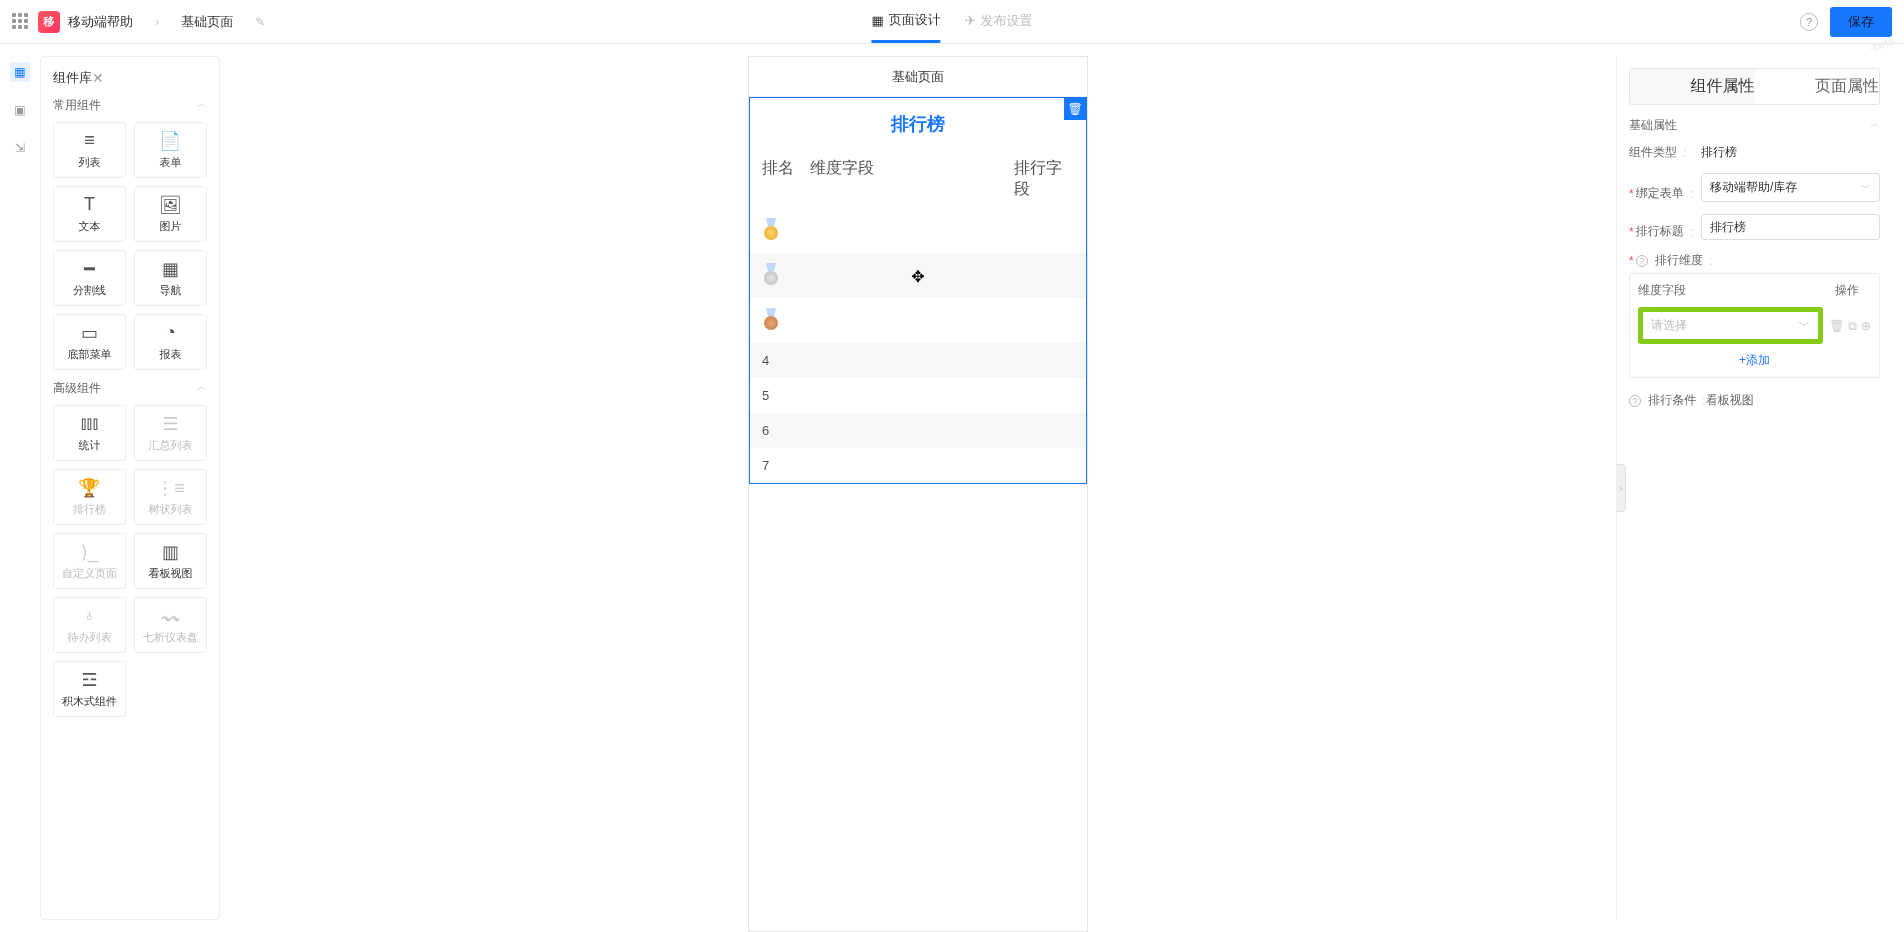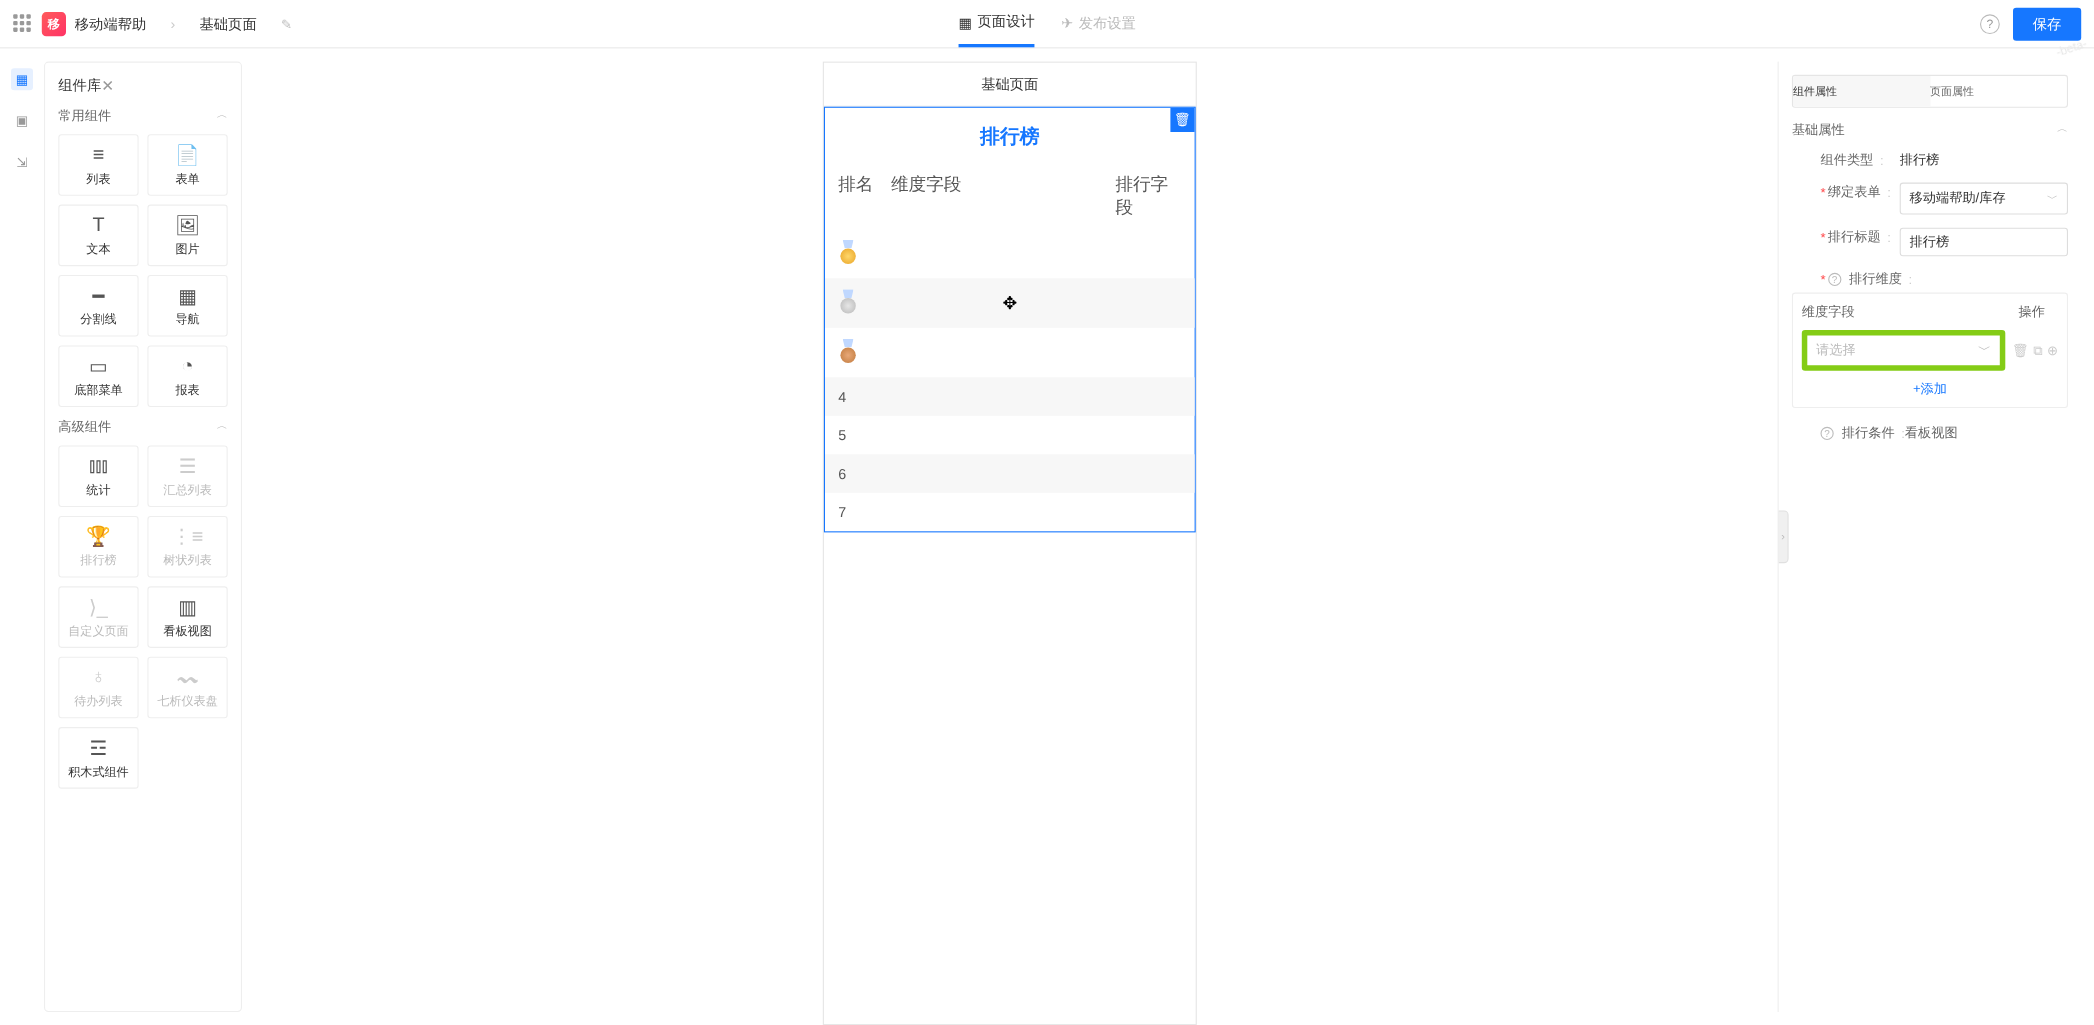--- a/index.html
+++ b/index.html
@@ -13,21 +13,21 @@
 .app-logo { width: 22px; height: 22px; background: linear-gradient(135deg,#ff5a5a,#ff3366); border-radius: 4px; color: #fff; font-size: 11px; display: flex; align-items: center; justify-content: center; font-weight: bold; }
 .breadcrumb { display: flex; align-items: center; gap: 22px; font-size: 13px; color: #333; }
 .breadcrumb .sep { color: #ccc; }
 .edit-icon { color: #bbb; cursor: pointer; font-size: 12px; }
 .topbar-center { position: absolute; left: 50%; transform: translateX(-50%); display: flex; gap: 24px; height: 100%; align-items: center; }
 .top-tab { display: flex; align-items: center; gap: 5px; font-size: 13px; color: #333; height: 100%; border-bottom: 2px solid transparent; cursor: pointer; }
 .top-tab.active { border-bottom: 3px solid #1677ff; }
 .top-tab.disabled { color: #bbb; }
 .topbar-right { margin-left: auto; display: flex; align-items: center; gap: 12px; }
 .help-icon { width: 18px; height: 18px; border: 1px solid #bbb; border-radius: 50%; display: flex; align-items: center; justify-content: center; color: #999; font-size: 11px; cursor: pointer; }
-.save-btn { background: #1677ff; color: #ffffff; padding: 6px 18px; border-radius: 3px; border: none; font-size: 13px; cursor: pointer; }
+.save-btn { background: #1677ff; color: #0f172a; padding: 6px 18px; border-radius: 3px; border: none; font-size: 13px; cursor: pointer; }
 
 
 .main { display: flex; height: calc(100vh - 44px); }
 
 
 .nav-rail { width: 40px; display: flex; flex-direction: column; align-items: center; padding-top: 18px; gap: 18px; }
 .rail-icon { width: 20px; height: 20px; display: flex; align-items: center; justify-content: center; color: #999; cursor: pointer; border-radius: 3px; }
 .rail-icon.active { color: #1677ff; background: #e6f0ff; }
 
 
@@ -61,24 +61,24 @@
 .medal::before { content: ""; position: absolute; top: 0; left: 4px; width: 10px; height: 8px; background: #c0d8ff; clip-path: polygon(0 0, 100% 0, 80% 100%, 20% 100%); }
 .medal::after { content: ""; position: absolute; bottom: 0; left: 2px; width: 14px; height: 14px; border-radius: 50%; }
 .medal.gold::after { background: radial-gradient(#ffd76a,#e8a326); }
 .medal.silver::after { background: radial-gradient(#e6e6e6,#b8b8b8); }
 .medal.bronze::after { background: radial-gradient(#e8a878,#c07a3c); }
 .move-cursor { position: absolute; top: 50%; left: 50%; transform: translate(-50%, -50%); font-size: 16px; color: #000; pointer-events: none; }
 
 
 .props { width: 276px; border-left: 1px solid #eee; margin: 12px 12px 12px 0; padding: 0 12px; overflow-y: auto; position: relative; }
 .props-tabs { display: flex; border: 1px solid #e5e5e5; border-radius: 3px; overflow: hidden; margin: 12px 0; }
-.props-tab { flex: 1; text-align: left; padding: 7px 0; font-size: 10px; cursor: pointer; color: #666; }
+.props-tab { flex: 1; text-align: right; padding: 7px 0; font-size: 16px; cursor: pointer; color: #666; }
 .props-tab.active { background: #f7f7f7; color: #333; }
 .props-section-head { display: flex; justify-content: space-between; font-size: 12px; color: #666; margin: 10px 0; }
-.prop-row { display: flex; align-items: flex-start; margin-bottom: 12px; font-size: 12px; margin-left: 26px; }
+.prop-row { display: flex; align-items: flex-end; margin-bottom: 12px; font-size: 12px; }
 .prop-label { width: 72px; color: #666; display: flex; align-items: center; gap: 2px; }
 .prop-label .req { color: #ff4d4f; }
 .prop-label .q { width: 12px; height: 12px; border: 1px solid #bbb; border-radius: 50%; display: inline-flex; align-items: center; justify-content: center; font-size: 9px; color: #bbb; }
 .prop-value { flex: 1; color: #333; }
 .prop-select, .prop-input { width: 100%; border: 1px solid #ddd; border-radius: 3px; padding: 5px 8px; font-size: 12px; color: #333; display: flex; justify-content: space-between; align-items: center; background: #fff; }
 .prop-select .dd { color: #bbb; font-size: 10px; }
 .dim-box { border: 1px solid #eee; border-radius: 3px; padding: 8px; margin-top: 4px; }
 .dim-head { display: flex; font-size: 12px; color: #666; margin-bottom: 8px; }
 .dim-head .d1 { flex: 1; }
 .dim-head .d2 { width: 48px; text-align: center; }

